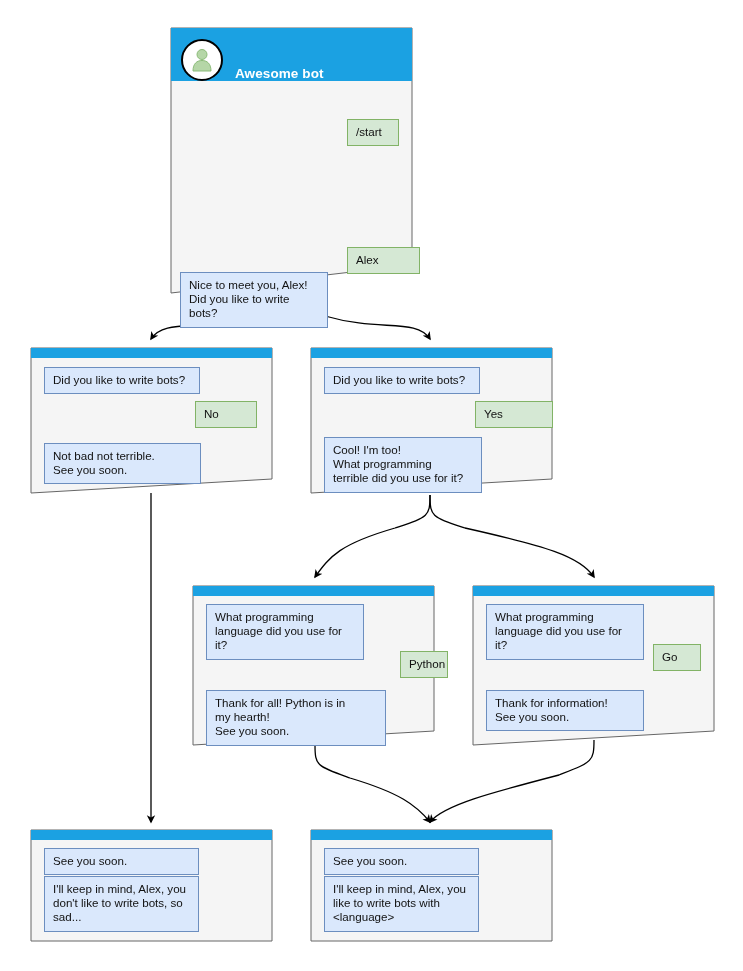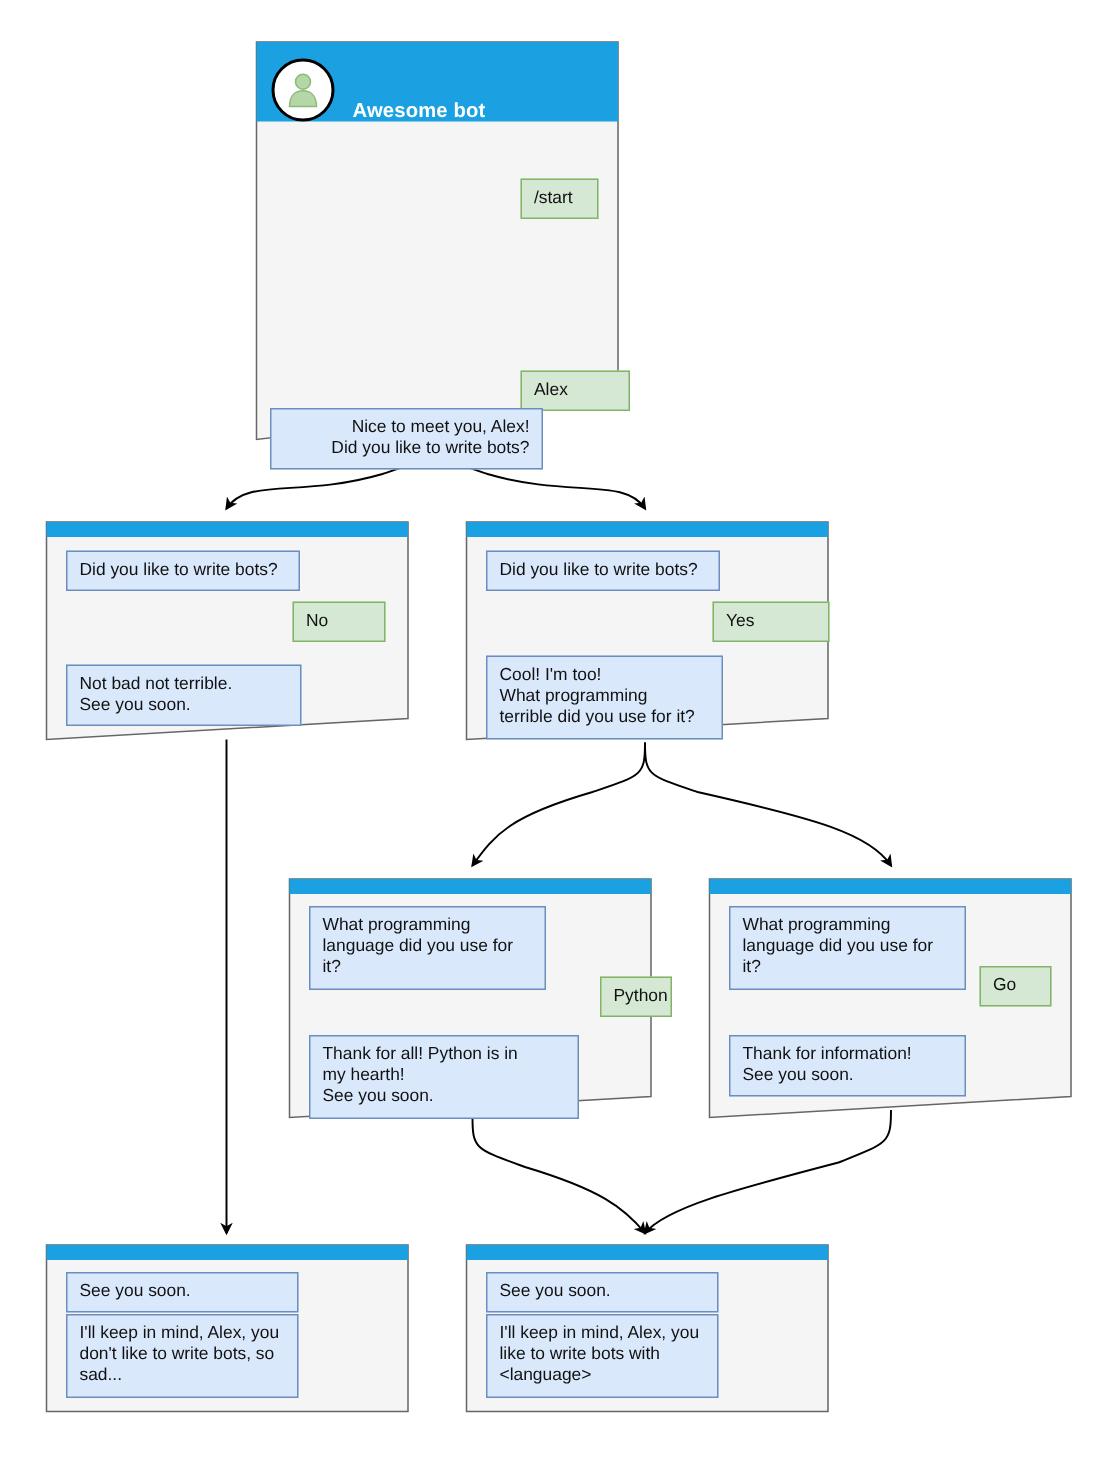--- a/index.html
+++ b/index.html
@@ -135,21 +135,21 @@
           <svg width="30" height="30" viewBox="0 0 30 30" aria-hidden="true">
             <circle cx="15" cy="9.5" r="5" fill="#b5d6a7" stroke="#8bbb78" stroke-width="1"></circle>
             <path d="M6,26 C6,18.5 10,15.5 15,15.5 C20,15.5 24,18.5 24,26 Z" fill="#b5d6a7" stroke="#8bbb78" stroke-width="1"></path>
           </svg>
         </div>
         <span class="bot-title">Awesome bot</span>
       </div>
       <div class="chat-body" style="height:212px;">
         <div class="bubble user" style="left:176px; top:38px; width:52px;">/start</div>
         <div class="bubble user" style="left:176px; top:148px; width:73px;margin-top:18px;">Alex</div>
-        <div class="bubble bot" style="left:9px; top:191px; width:182px;text-align:right;">Nice to meet you, Alex!
+        <div class="bubble bot" style="left:9px; top:191px; width:148px;">Nice to meet you, Alex!
 Did you like to write bots?</div>
       </div>
     </div>
   </div>
 
   <div class="card" style="left:31px; top:348px; width:241px; height:145px;">
     <svg class="card-shape" width="241" height="145" viewBox="0 0 241 145">
       <polygon points="0,0 241,0 241,131 0,145" fill="#f5f5f5" stroke="#666666" stroke-width="1"></polygon>
     </svg>
     <div class="card-content">

